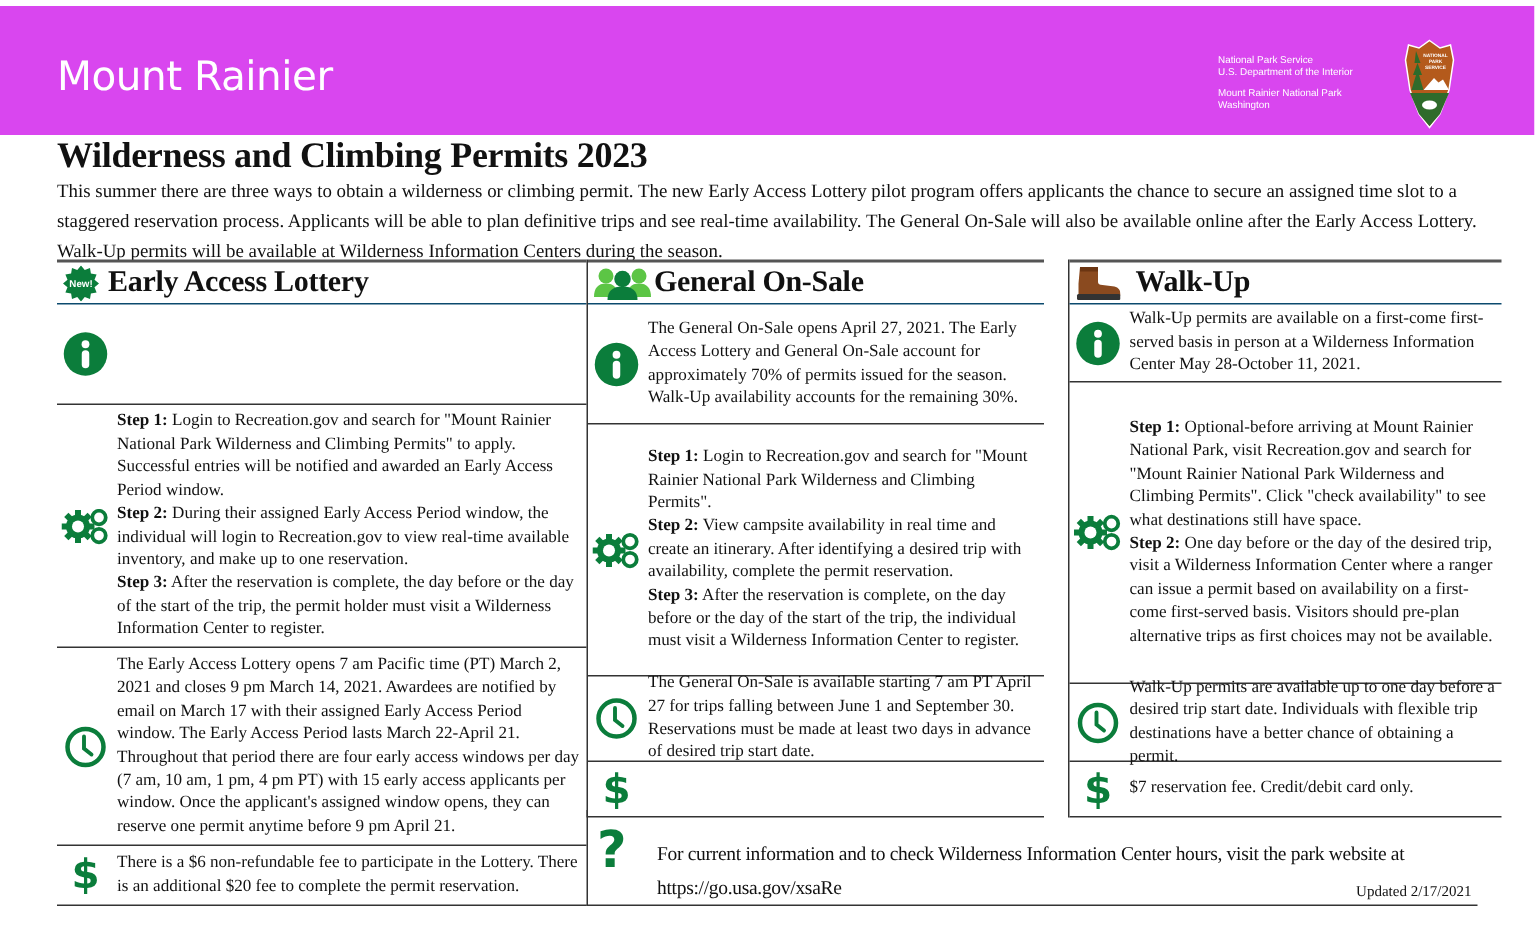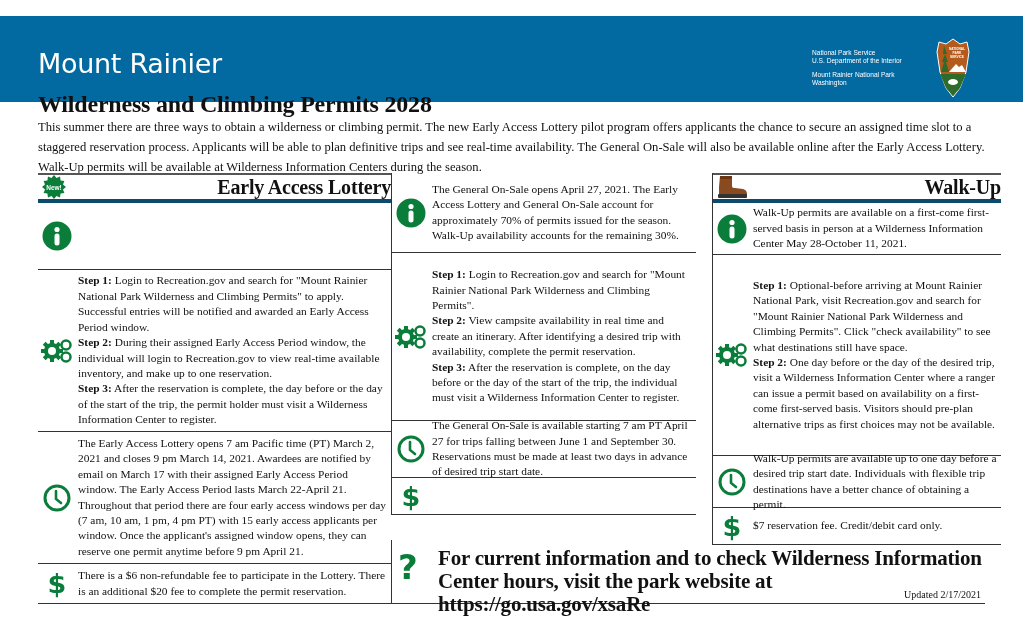--- a/index.html
+++ b/index.html
@@ -1,43 +1,43 @@
 <!DOCTYPE html>
 <html><head>
 <meta charset="utf-8">
 <style>
   * { box-sizing: border-box; margin: 0; padding: 0; }
   html, body { width: 1023px; height: 623px; background: #ffffff; overflow: hidden; }
   body { font-family: "Liberation Serif", "DejaVu Serif", serif; color: #111; position: relative; }
 
-  .banner { position: absolute; left: 0; top: 16px; width: 1023px; height: 86px; background: #0369a1; }
+  .banner { position: absolute; left: 0; top: 4px; width: 1023px; height: 86px; background: #d946ef; }
   .banner-title { position: absolute; left: 38px; top: 32px; color: #fff; font-family: "DejaVu Sans", "Liberation Sans", sans-serif; font-size: 27px; letter-spacing: -0.3px; }
   .agency { position: absolute; left: 812px; top: 33px; color: #fff; font-family: "Liberation Sans", sans-serif; font-size: 6.6px; line-height: 8px; }
   .agency .gap { height: 6px; }
   .logo { position: absolute; left: 936px; top: 22px; width: 34px; height: 60px; }
 
   .doc-title { position: absolute; left: 38px; top: 91px; font-size: 24px; font-weight: bold; letter-spacing: -0.2px; }
   .intro { position: absolute; left: 38px; top: 117px; width: 950px; font-size: 12.6px; line-height: 20px; }
 
   .col { position: absolute; top: 173px; }
   .col-1 { left: 38px; width: 353px; }
   .col-2 { left: 391px; width: 305px; border-left: 1px solid #333; }
   .col-3 { left: 696px; width: 289px; border-left: 1px solid #333; margin-left: 16px; }
 
-  .col-head { height: 30px; border-top: 2px solid #555; border-bottom: 4px solid #0c4a6e; display: flex; align-items: center; padding-left: 4px; justify-content: space-between; }
+  .col-head { height: 30px; border-top: 2px solid #555; border-bottom: 1px solid #0c4a6e; display: flex; align-items: center; padding-left: 4px; }
   .col-head .title { font-size: 20px; font-weight: bold; margin-left: 6px; letter-spacing: -0.2px; }
 
   .cell { display: flex; align-items: center; border-bottom: 1px solid #333; font-size: 11.4px; line-height: 15.4px; }
   .cell .ico { width: 38px; flex: 0 0 38px; display: flex; justify-content: center; align-items: center; }
   .cell .txt { flex: 1; padding: 2px 4px 2px 2px; }
   .cell b { font-weight: bold; }
 
   .footer-note { position: absolute; left: 391px; top: 540px; width: 594px; height: 64px; border-left: 1px solid #333; border-bottom: 1px solid #333; }
   .footer-note .ico { position: absolute; left: 6px; top: 10px; width: 28px; }
-  .footer-note .txt { position: absolute; left: 46px; top: 7px; font-size: 21px; font-weight: bold; line-height: 23px; letter-spacing: -0.2px; }
+  .footer-note .txt { position: absolute; left: 46px; top: 17px; font-size: 13px; font-weight: normal; line-height: 23px; letter-spacing: -0.2px; }
   .updated { position: absolute; right: 4px; bottom: 3px; font-size: 10px; font-family: Liberation Serif, serif; }
 
   .green { color: #0b7d3b; }
 </style>
 </head>
 <body>
 
 <div class="banner">
   <div class="banner-title">Mount Rainier</div>
   <div class="agency">
@@ -52,21 +52,21 @@
     <path d="M4 36 L30 36 L24 50 L17 58 L10 50 Z" fill="#2f6b2b"></path>
     <path d="M8 8 L11 16 L9 16 L12 24 L10 24 L13 34 L5 34 L8 24 L6 24 L9 16 L7 16 Z" fill="#2f6b2b"></path>
     <path d="M13 34 L20 26 L23 29 L26 27 L30 34 Z" fill="#fff"></path>
     <ellipse cx="17" cy="44" rx="5" ry="3" fill="#fff"></ellipse>
     <text x="21" y="12" font-size="3.2" fill="#fff" text-anchor="middle" font-family="Liberation Sans, sans-serif" font-weight="bold">NATIONAL</text>
     <text x="21" y="16" font-size="3.2" fill="#fff" text-anchor="middle" font-family="Liberation Sans, sans-serif" font-weight="bold">PARK</text>
     <text x="21" y="20" font-size="3.2" fill="#fff" text-anchor="middle" font-family="Liberation Sans, sans-serif" font-weight="bold">SERVICE</text>
   </svg>
 </div>
 
-<h1 class="doc-title">Wilderness and Climbing Permits 2028</h1>
+<h1 class="doc-title">Wilderness and Climbing Permits 2023</h1>
 <p class="intro">This summer there are three ways to obtain a wilderness or climbing permit. The new Early Access Lottery pilot program offers applicants the chance to secure an assigned time slot to a staggered reservation process. Applicants will be able to plan definitive trips and see real-time availability. The General On-Sale will also be available online after the Early Access Lottery. Walk-Up permits will be available at Wilderness Information Centers during the season.</p>
 
 <div class="col col-1">
   <div class="col-head">
     <svg width="24" height="24" viewBox="0 0 24 24">
       <polygon points="12,0 14.5,3 18,1.6 18.6,5.4 22.4,6 21,9.5 24,12 21,14.5 22.4,18 18.6,18.6 18,22.4 14.5,21 12,24 9.5,21 6,22.4 5.4,18.6 1.6,18 3,14.5 0,12 3,9.5 1.6,6 5.4,5.4 6,1.6 9.5,3" fill="#0b7d3b"></polygon>
       <text x="12" y="14.5" font-size="6.5" fill="#fff" text-anchor="middle" font-family="Liberation Sans, sans-serif" font-weight="bold">New!</text>
     </svg>
     <span class="title">Early Access Lottery</span>
   </div>
@@ -111,20 +111,35 @@
   </div>
   <div class="cell" style="height:40px">
     <div class="ico">
         <span class="green" style="font-family:'DejaVu Sans',sans-serif;font-weight:bold;font-size:27px;line-height:1">$</span>
       </div>
     <div class="txt">There is a $6 non-refundable fee to participate in the Lottery. There is an additional $20 fee to complete the permit reservation.</div>
   </div>
 </div>
 
 <div class="col col-2">
+  <div class="col-head">
+    <svg width="38" height="22" viewBox="0 0 38 22">
+      <g fill="#5cc545">
+          <circle cx="8" cy="6" r="5"></circle>
+          <path d="M0 20 Q0 11 8 11 Q16 11 16 20 Z"></path>
+          <circle cx="30" cy="6" r="5"></circle>
+          <path d="M22 20 Q22 11 30 11 Q38 11 38 20 Z"></path>
+        </g>
+      <g fill="#0b7d3b">
+          <circle cx="19" cy="8" r="5.5"></circle>
+          <path d="M9 22 Q9 13 19 13 Q29 13 29 22 Z"></path>
+        </g>
+    </svg>
+    <span class="title" style="margin-left:2px">General On-Sale</span>
+  </div>
   <div class="cell" style="height:80px">
     <div class="ico">
         <svg width="30" height="30" viewBox="0 0 30 30">
           <circle cx="15" cy="15" r="14.5" fill="#0b7d3b"></circle>
           <circle cx="15" cy="8.5" r="2.6" fill="#fff"></circle>
           <rect x="12.5" y="12.5" width="5" height="12" rx="2.5" fill="#fff"></rect>
         </svg>
       </div>
     <div class="txt">The General On-Sale opens April 27, 2021.  The Early Access Lottery and General On-Sale account for approximately 70% of permits issued for the season. Walk-Up availability accounts for the remaining 30%.</div>
   </div>

